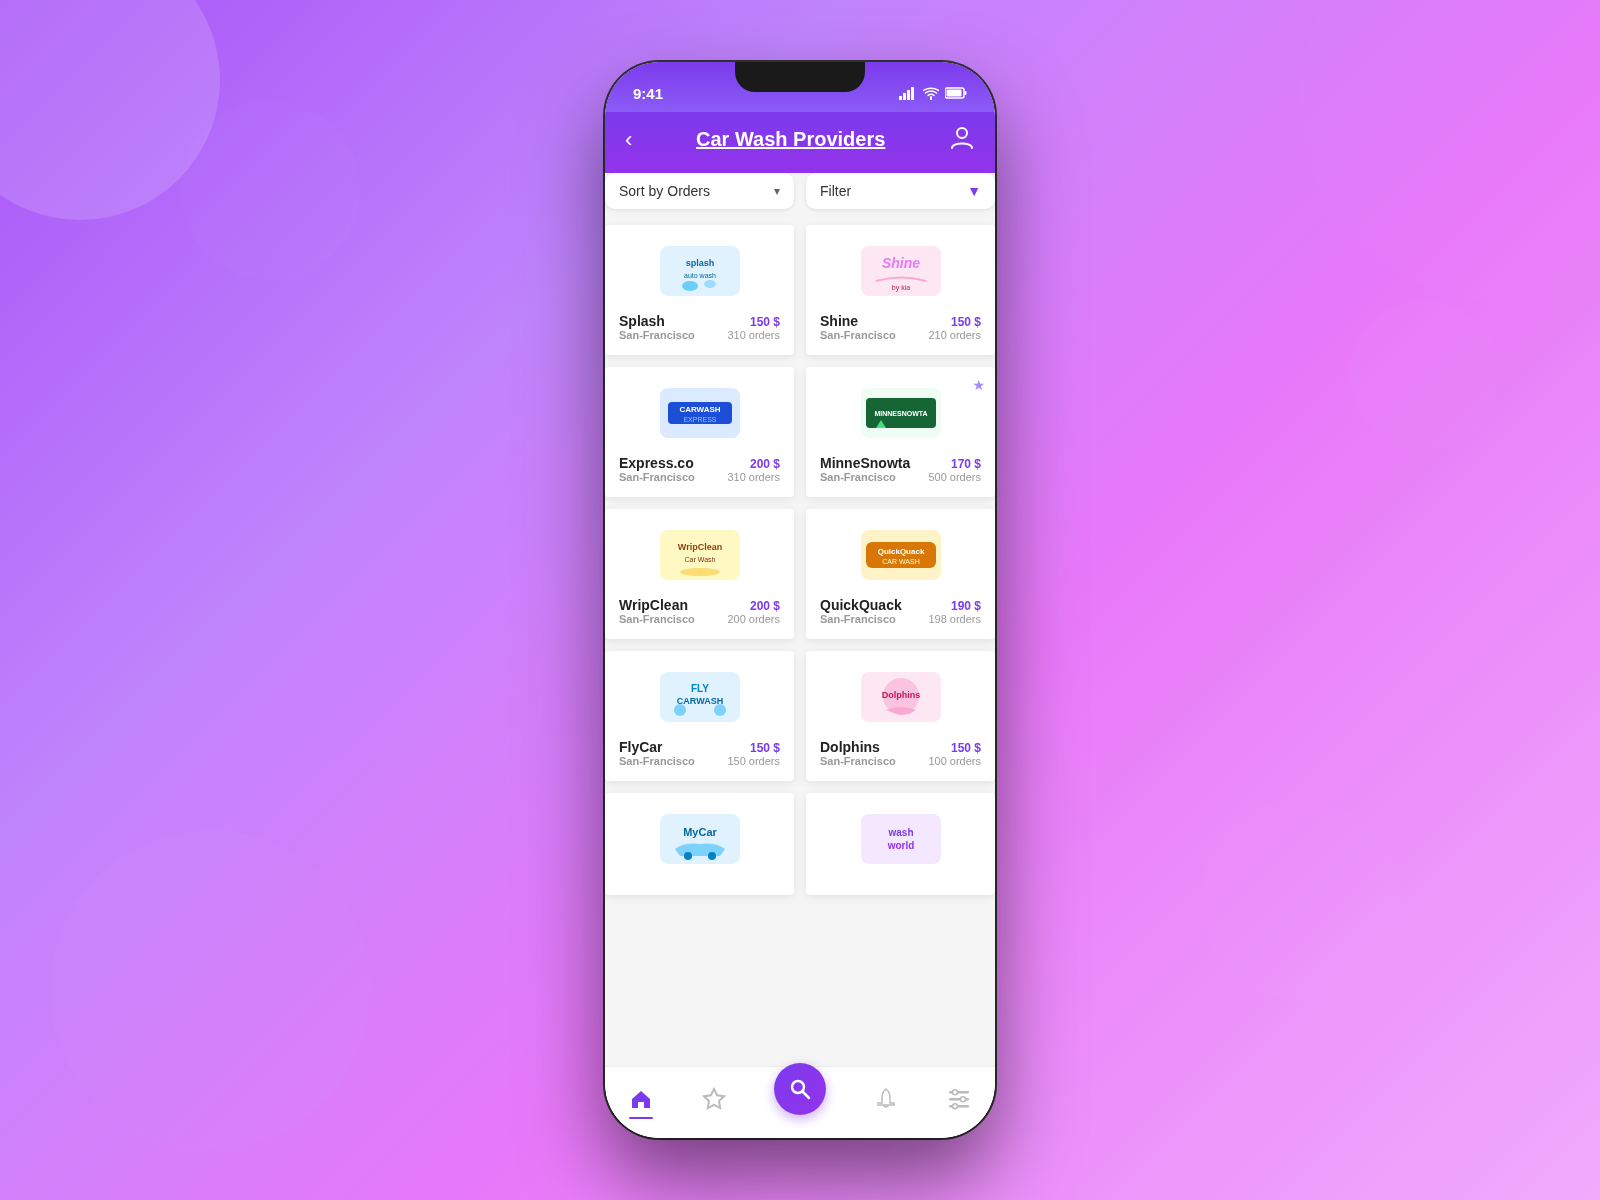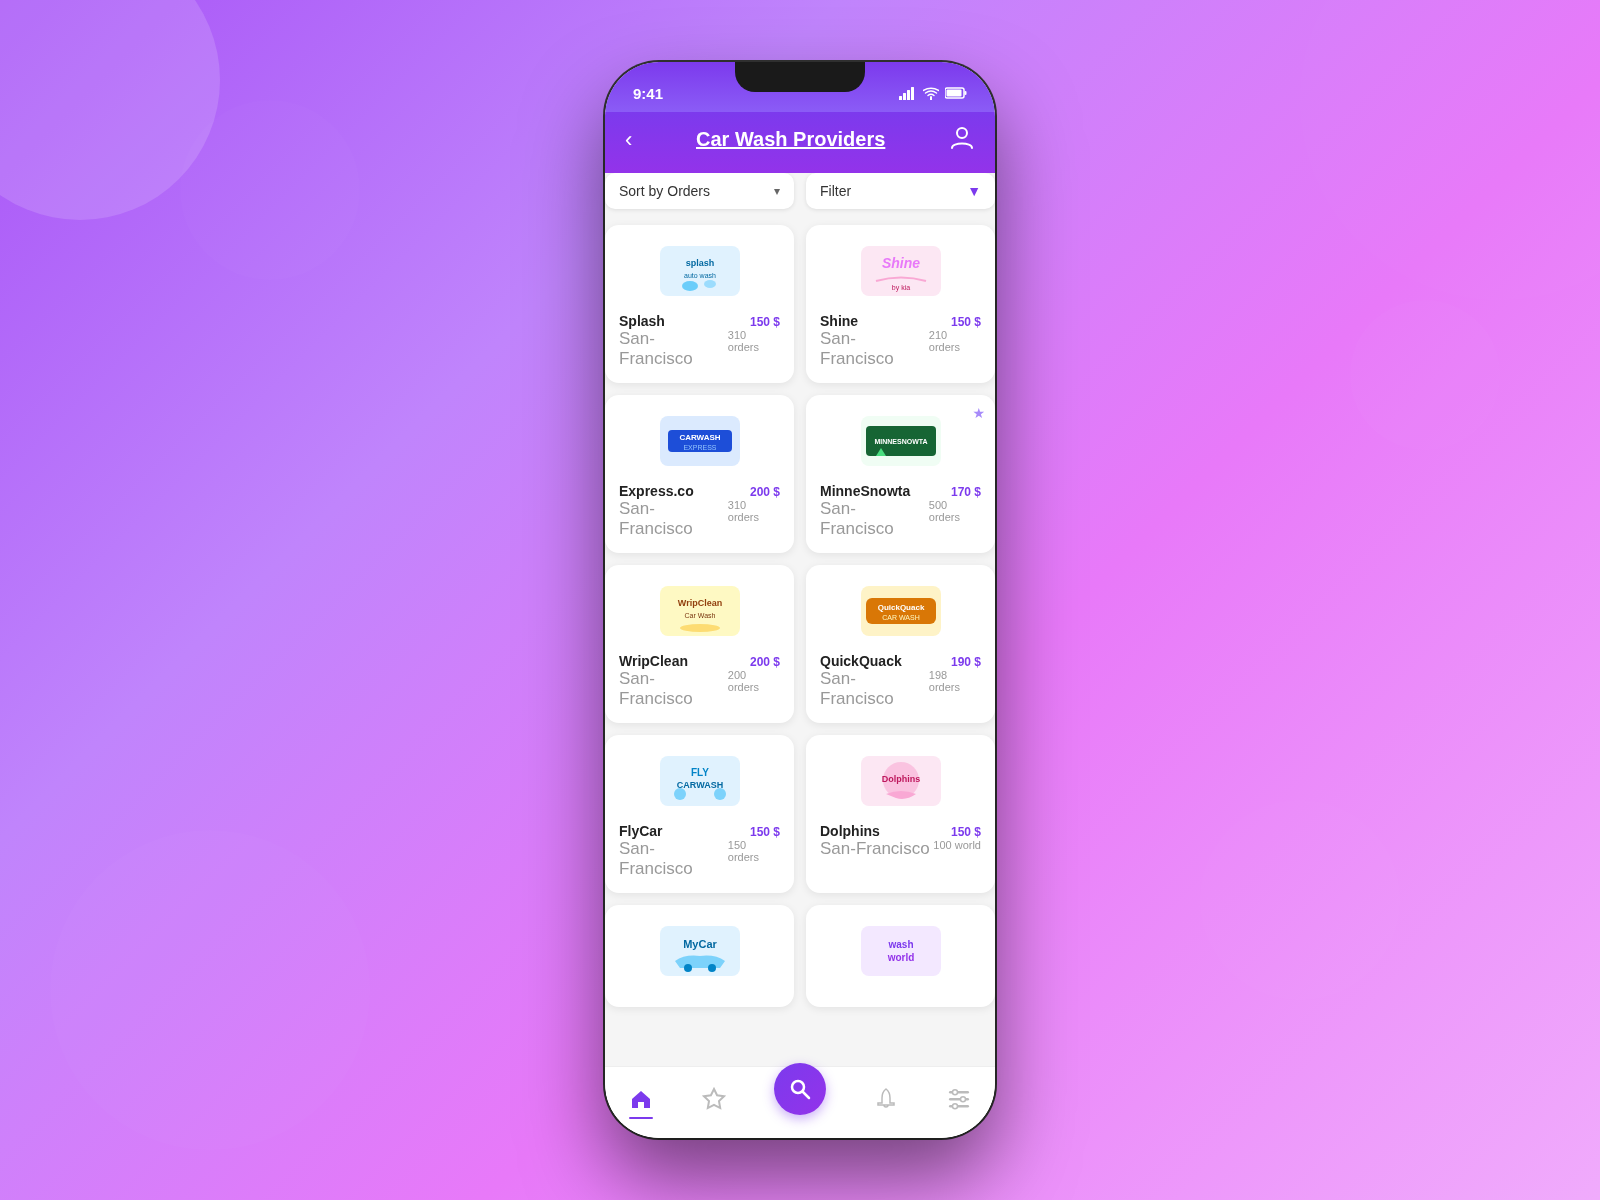--- a/index.html
+++ b/index.html
@@ -157,21 +157,21 @@
     
     .providers-grid {
       display: grid;
       grid-template-columns: 1fr 1fr;
       gap: 12px;
     }
 
     
     .provider-card {
       background: white;
-      border-radius: 14px;
+      border-radius: 4px;
       padding: 14px;
       box-shadow: 0 2px 8px rgba(0,0,0,0.08);
       cursor: pointer;
       position: relative;
     }
 
     .provider-logo-area {
       display: flex;
       align-items: center;
       justify-content: center;
@@ -186,22 +186,23 @@
     }
 
     .provider-meta {
       display: flex;
       justify-content: space-between;
       align-items: baseline;
       margin-top: 2px;
     }
 
     .provider-city {
-      font-size: 17px;
+      font-size: 11px;
       color: #999;
+      font-weight: bold;
     }
 
     .provider-price {
       font-size: 12px;
       color: #7c3aed;
       font-weight: 600;
     }
 
     .provider-orders {
       font-size: 11px;
@@ -485,21 +486,21 @@
                   <text x="40" y="26" text-anchor="middle" font-size="9" font-weight="bold" fill="#be185d" font-family="Arial">Dolphins</text>
                   <path d="M25 38 Q40 32 55 38 Q45 45 35 42 Z" fill="#f9a8d4"></path>
                 </svg>
     </div>
     <div class="provider-meta">
       <span class="provider-name">Dolphins</span>
       <span class="provider-price">150 $</span>
     </div>
     <div class="provider-row2">
       <span class="provider-city">San-Francisco</span>
-      <span class="provider-orders">100 world</span>
+      <span class="provider-orders">100 orders</span>
     </div>
   </div>
             <div class="provider-card">
 
     <div class="provider-logo-area">
       <svg viewBox="0 0 80 50" width="80" height="50">
                   <rect width="80" height="50" rx="8" fill="#e0f2fe"></rect>
                   <text x="40" y="22" text-anchor="middle" font-size="11" font-weight="bold" fill="#0369a1" font-family="Arial">MyCar</text>
                   <path d="M15 35 Q25 28 40 30 Q55 28 65 35 L60 42 L20 42 Z" fill="#38bdf8" opacity="0.6"></path>
                   <circle cx="28" cy="42" r="4" fill="#0284c7"></circle>

